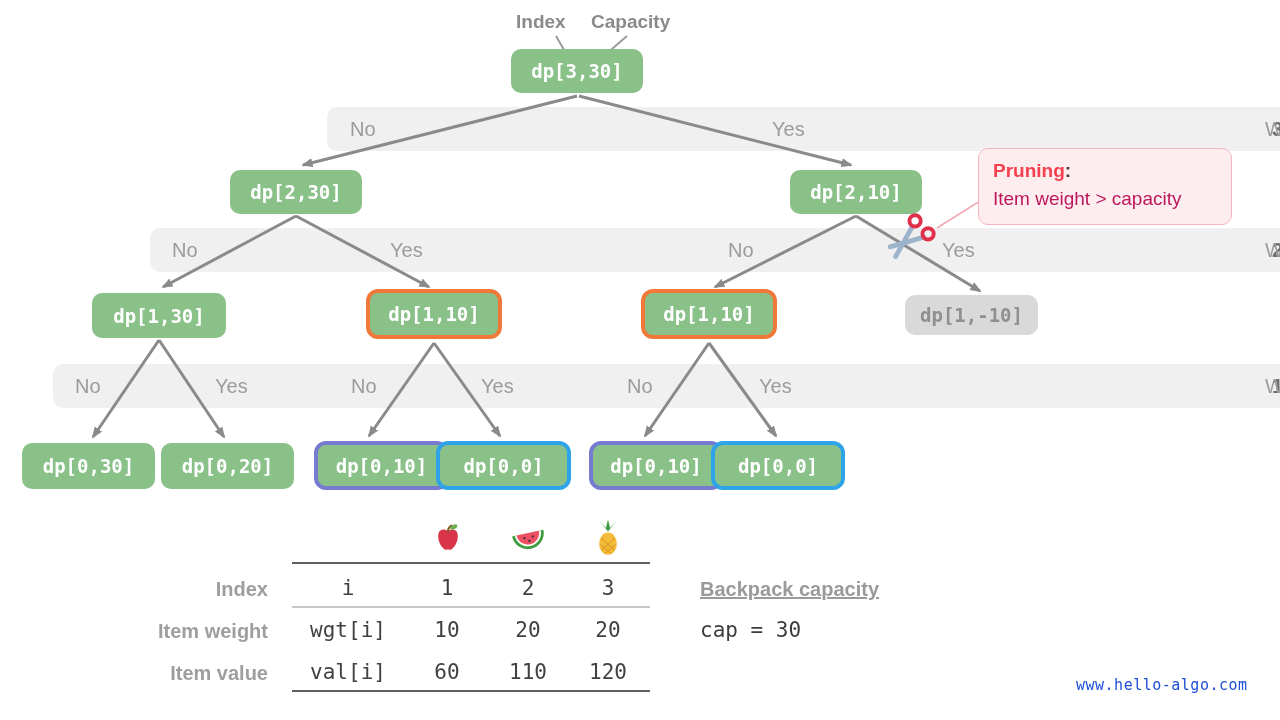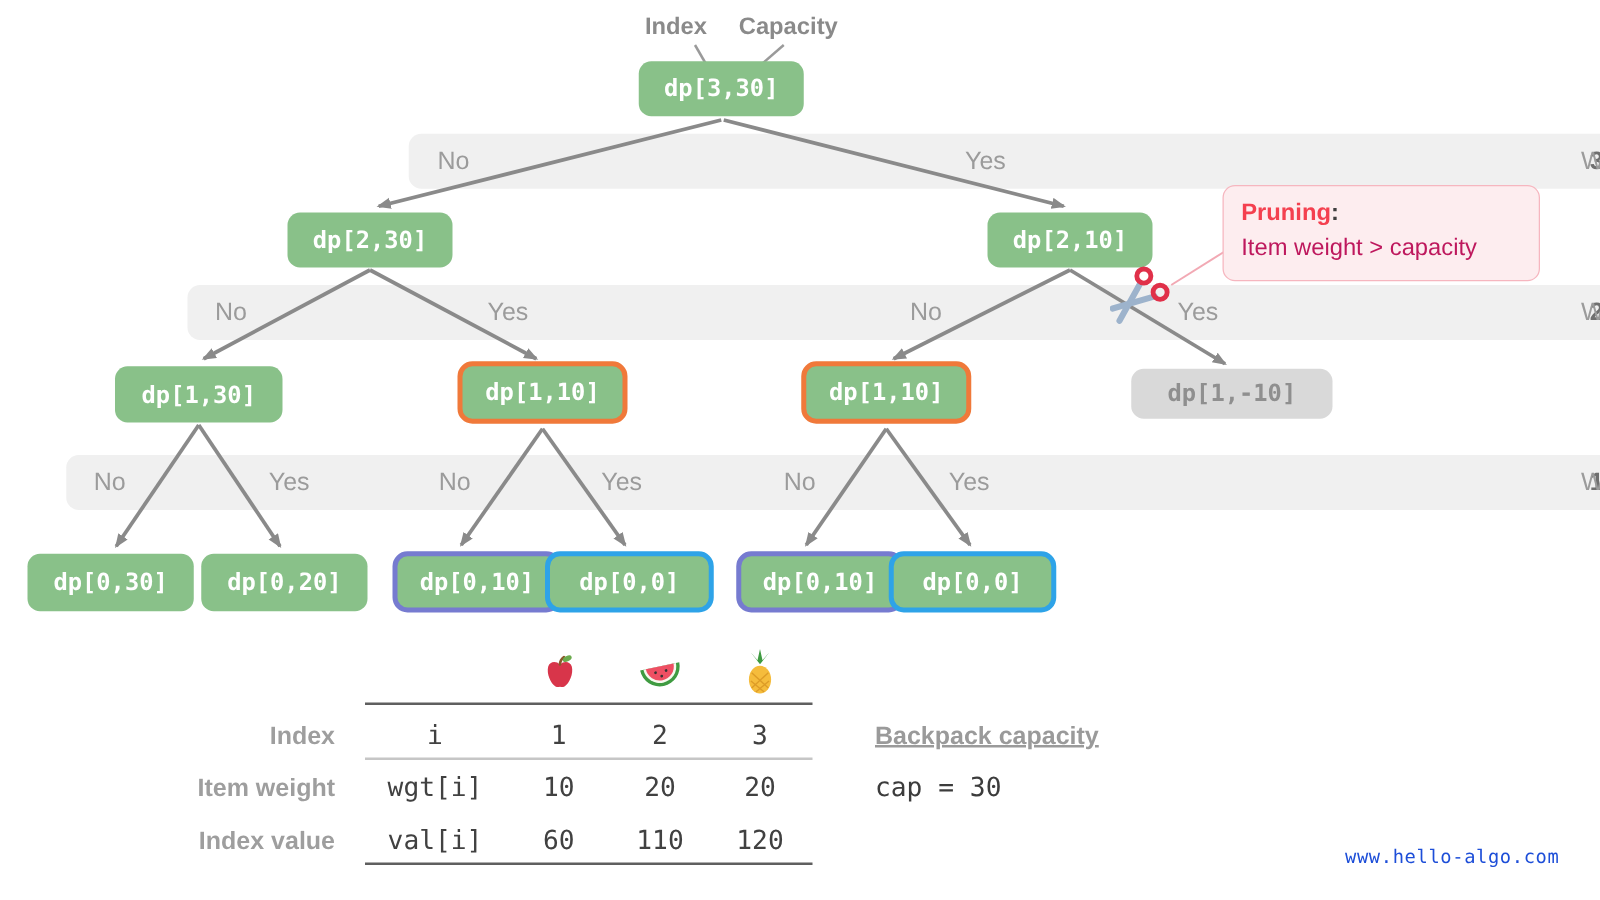--- a/index.html
+++ b/index.html
@@ -94,21 +94,21 @@
   <div class="lbl" style="left:516px;top:11px">Index</div>
   <div class="lbl" style="left:591px;top:11px">Capacity</div>
 
   <div class="node" style="left:511px;top:49px;width:132px;height:44px">dp[3,30]</div>
   <div class="node" style="left:230px;top:170px;width:132px;height:44px">dp[2,30]</div>
   <div class="node" style="left:790px;top:170px;width:132px;height:44px">dp[2,10]</div>
 
   <div class="node" style="left:92px;top:293px;width:134px;height:45px">dp[1,30]</div>
   <div class="node border-orange" style="left:366px;top:289px;width:136px;height:50px">dp[1,10]</div>
   <div class="node border-orange" style="left:641px;top:289px;width:136px;height:50px">dp[1,10]</div>
-  <div class="node gray" style="left:905px;top:295px;width:161px;height:40px">dp[1,-10]</div>
+  <div class="node gray" style="left:905px;top:295px;width:133px;height:40px">dp[1,-10]</div>
 
   <div class="node" style="left:22px;top:443px;width:133px;height:46px">dp[0,30]</div>
   <div class="node" style="left:161px;top:443px;width:133px;height:46px">dp[0,20]</div>
   <div class="node border-purple" style="left:298px;top:441px;width:135px;height:49px">dp[0,10]</div>
   <div class="node border-blue" style="left:436px;top:441px;width:135px;height:49px">dp[0,0]</div>
   <div class="node border-purple" style="left:573px;top:441px;width:134px;height:49px">dp[0,10]</div>
   <div class="node border-blue" style="left:711px;top:441px;width:134px;height:49px">dp[0,0]</div>
 
   <svg class="overlay" style="left:888px;top:210px" width="52" height="52" viewBox="0 0 48 48">
     <line x1="22" y1="16" x2="7" y2="43" stroke="#9db3cc" stroke-width="4.5" stroke-linecap="round"></line>
@@ -157,21 +157,21 @@
   <div class="mcell" style="left:407px;top:576px">1</div>
   <div class="mcell" style="left:488px;top:576px">2</div>
   <div class="mcell" style="left:568px;top:576px">3</div>
 
   <div class="thead" style="left:118px;top:620px">Item weight</div>
   <div class="mcell" style="left:308px;top:618px">wgt[i]</div>
   <div class="mcell" style="left:407px;top:618px">10</div>
   <div class="mcell" style="left:488px;top:618px">20</div>
   <div class="mcell" style="left:568px;top:618px">20</div>
 
-  <div class="thead" style="left:118px;top:662px">Index value</div>
+  <div class="thead" style="left:118px;top:662px">Item value</div>
   <div class="mcell" style="left:308px;top:660px">val[i]</div>
   <div class="mcell" style="left:407px;top:660px">60</div>
   <div class="mcell" style="left:488px;top:660px">110</div>
   <div class="mcell" style="left:568px;top:660px">120</div>
 
   <div class="cap-label" style="left:700px;top:578px">Backpack capacity</div>
   <div class="cap-value" style="left:700px;top:618px">cap = 30</div>
 
   <div class="watermark" style="left:1076px;top:676px">www.hello-algo.com</div>
 

